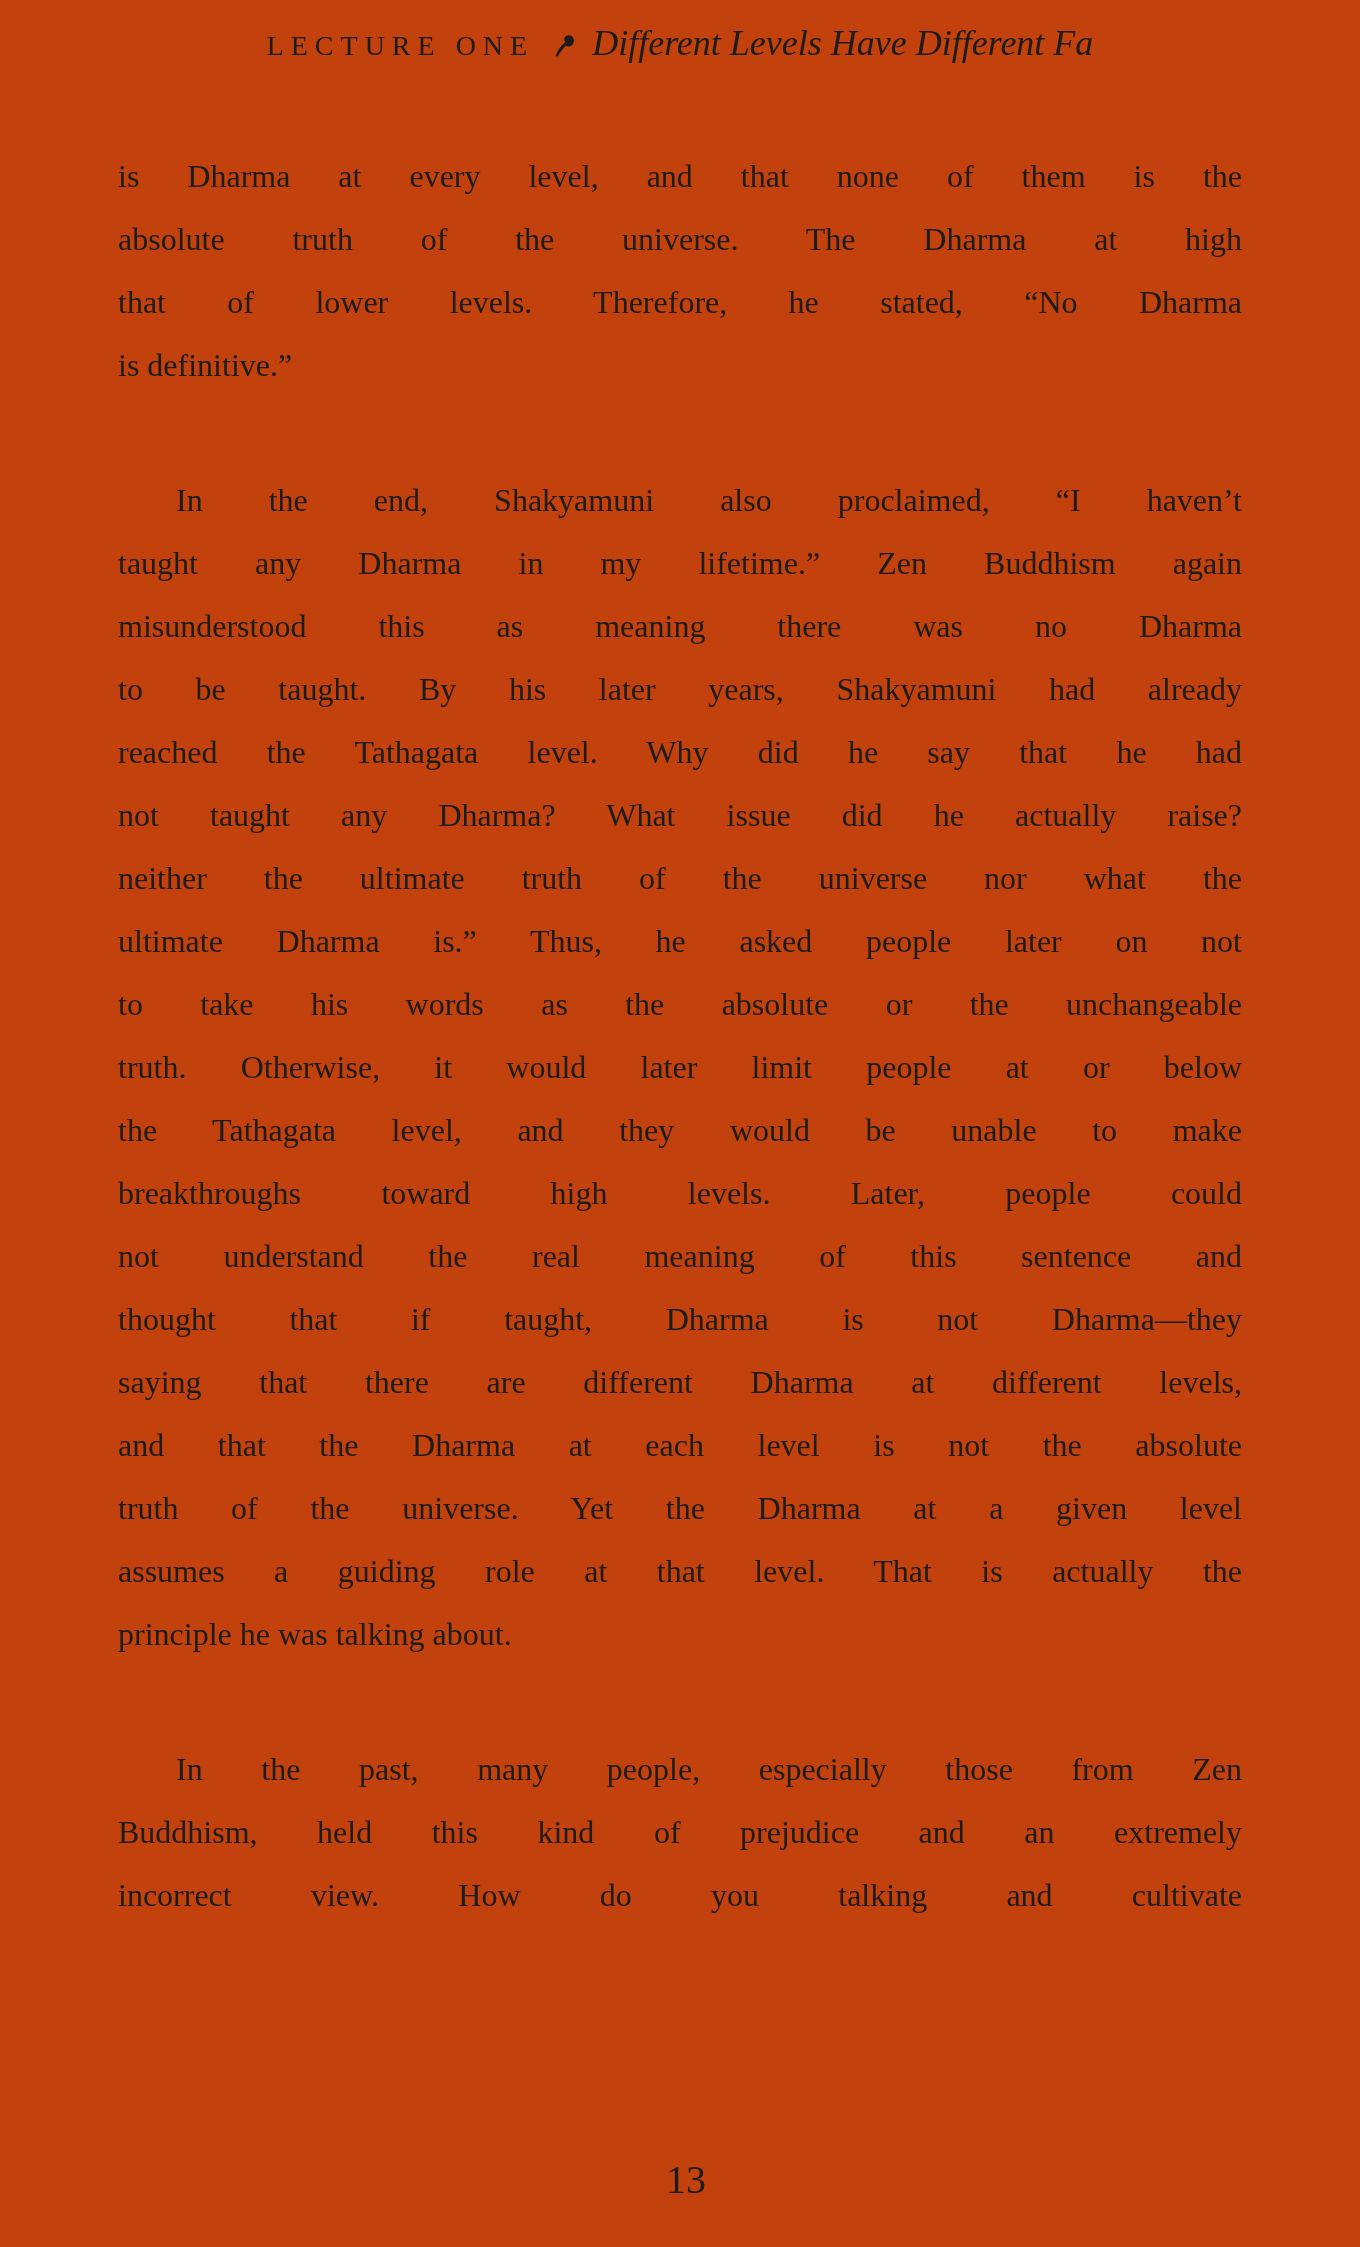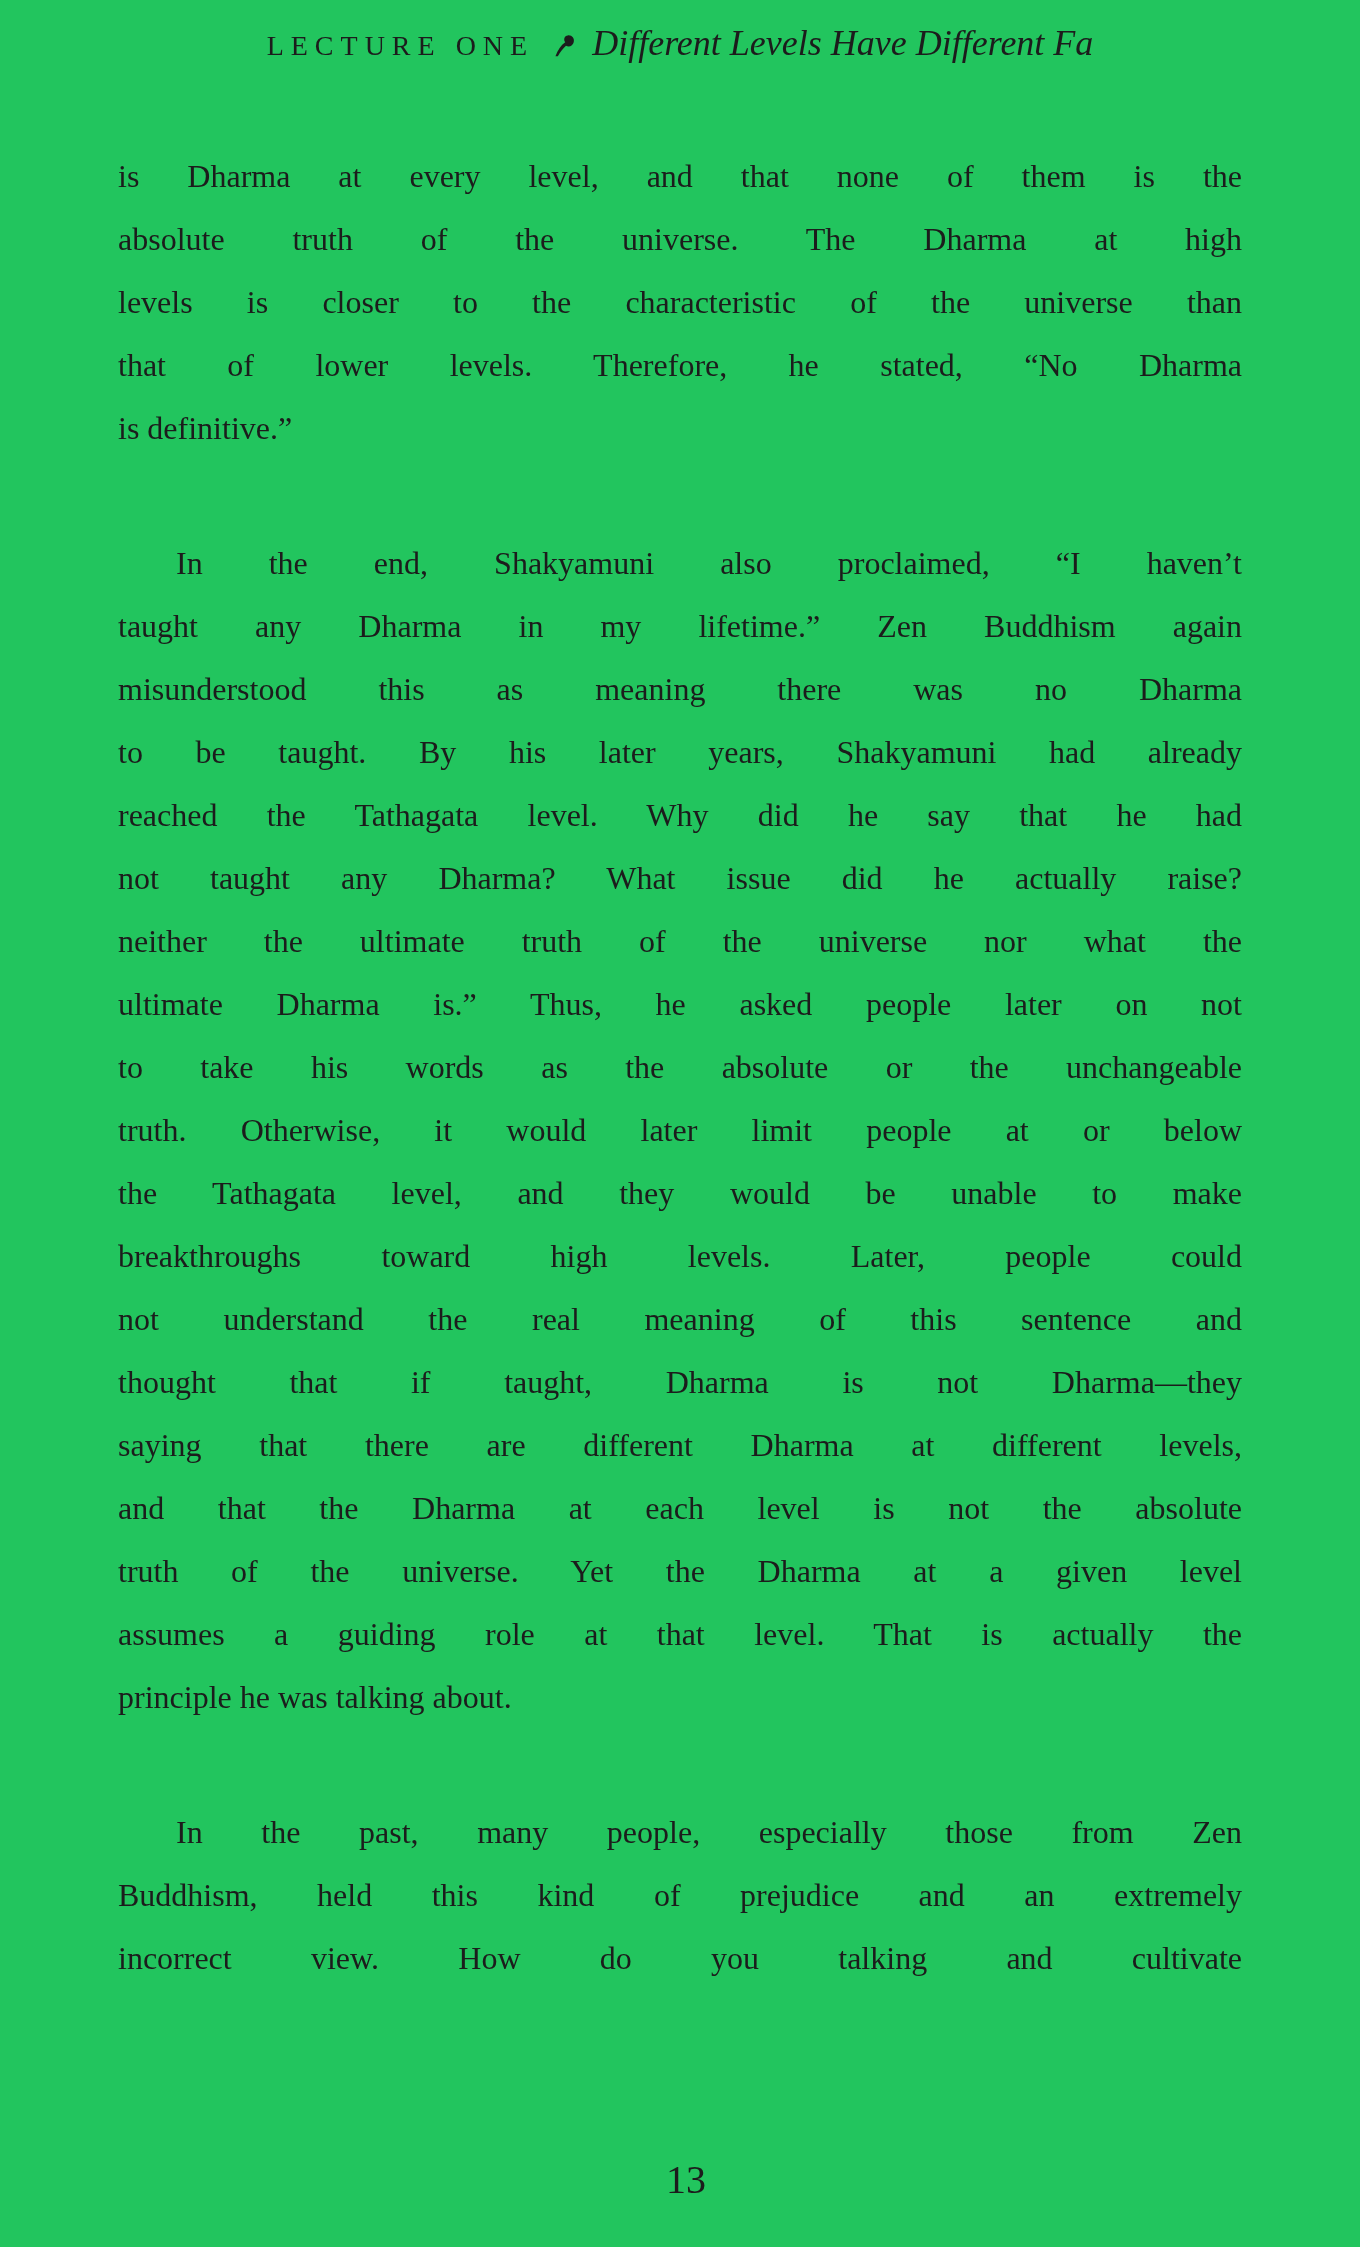--- a/index.html
+++ b/index.html
@@ -2,21 +2,21 @@
 <html><head>
 <meta charset="utf-8">
 <style>
   html, body { margin: 0; padding: 0; }
   body { background: #ffffff; }
 
   .page {
     position: relative;
     width: 1360px;
     height: 2247px;
-    background: #22c55e;
+    background: #c2410c;
     color: #1c1c1c;
     font-family: "Liberation Serif", "DejaVu Serif", serif;
     overflow: hidden;
   }
 
   
   .running-head {
     position: absolute;
     top: 22px;
     left: 0;
@@ -87,21 +87,20 @@
         <path fill="#1c1c1c" d="M3.2 21.5 C5.5 15.5, 8.2 11.5, 12.2 8.6 C10.4 5.8, 11.4 2.6, 14.6 2.2 C18.2 1.7, 20.9 4.6, 20.1 8.2 C19.4 11.6, 15.9 13.4, 12.9 11.7 C10.2 14.4, 7.4 17.6, 5.4 21.5 Z"></path>
       </svg>
     </span>
     <span class="rh-title">Different Levels Have Different Fa</span>
   </div>
 
   <div class="body-text">
       <div class="para">
         <div class="line">is Dharma at every level, and that none of them is the</div>
         <div class="line">absolute truth of the universe. The Dharma at high</div>
-        <div class="line">levels is closer to the characteristic of the universe than</div>
         <div class="line">that of lower levels. Therefore, he stated, “No Dharma</div>
         <div class="line last">is definitive.”</div>
       </div>
       <div class="para">
         <div class="line indent">In the end, Shakyamuni also proclaimed, “I haven’t</div>
         <div class="line">taught any Dharma in my lifetime.” Zen Buddhism again</div>
         <div class="line">misunderstood this as meaning there was no Dharma</div>
         <div class="line">to be taught. By his later years, Shakyamuni had already</div>
         <div class="line">reached the Tathagata level. Why did he say that he had</div>
         <div class="line">not taught any Dharma? What issue did he actually raise?</div>

